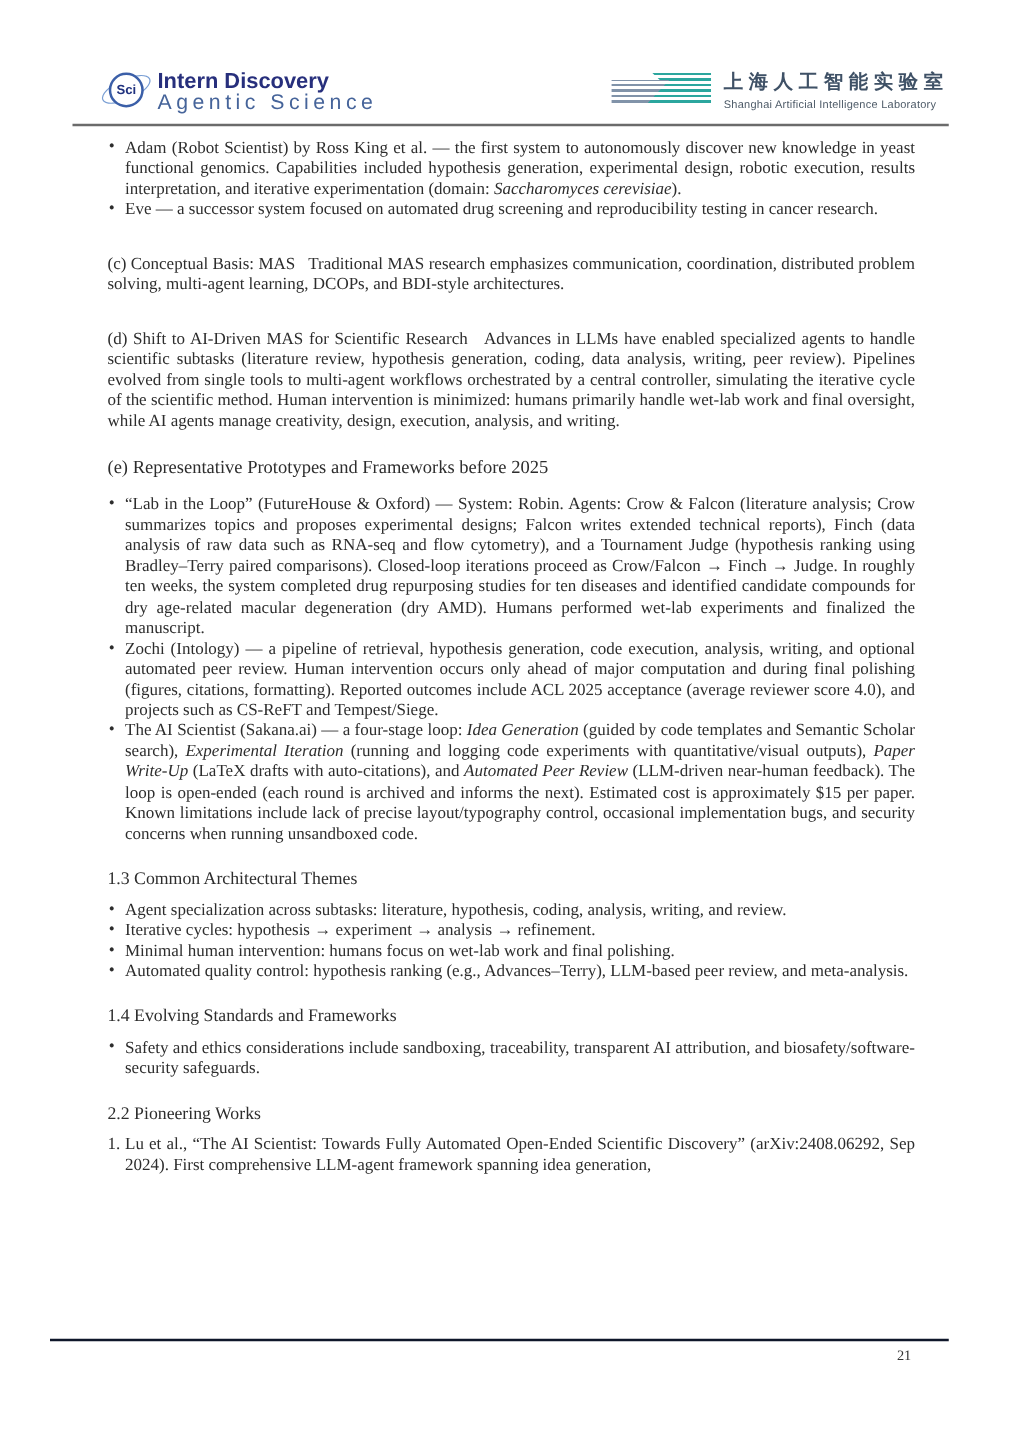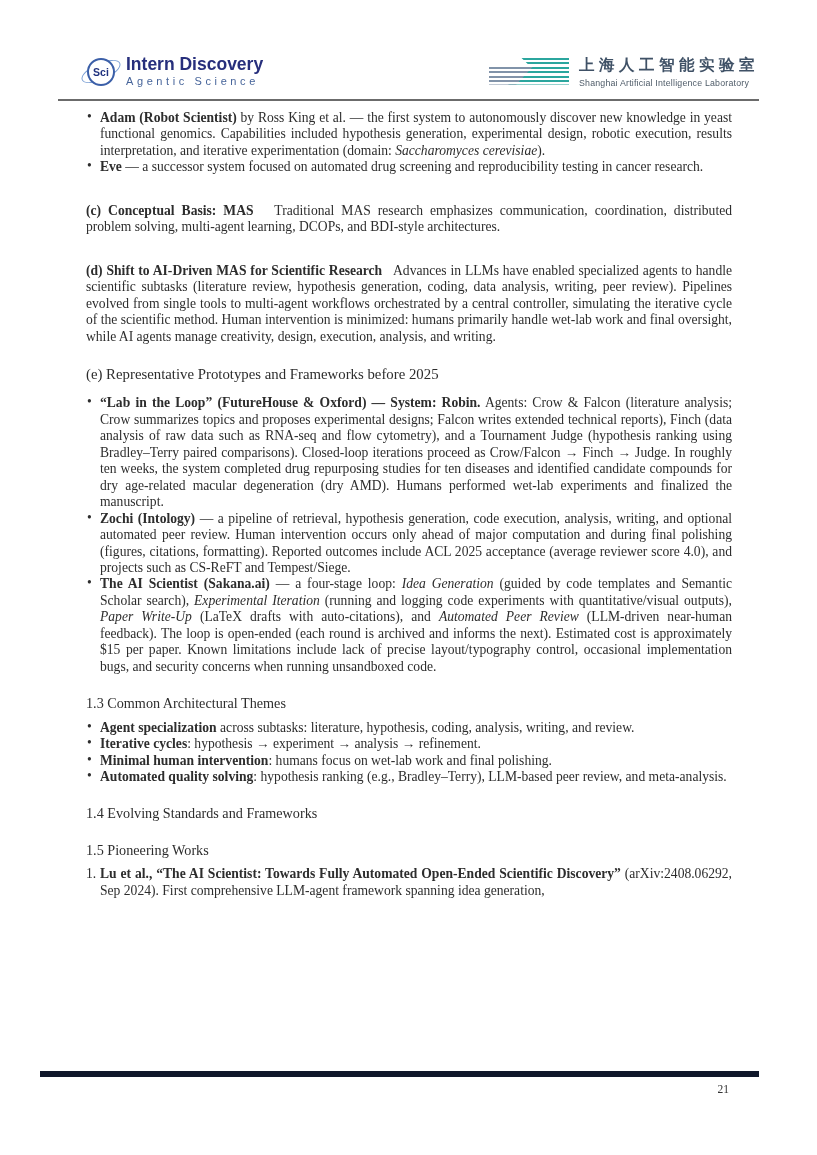--- a/index.html
+++ b/index.html
@@ -24,21 +24,21 @@
     position:absolute;left:3px;top:3px;width:24px;height:24px;border-radius:50%;
     border:2px solid #3b5fa8;display:flex;align-items:center;justify-content:center;
     font-size:10.5px;font-weight:bold;color:#20327f;background:#fff;
   }
   .orbit-badge .orbit{
     position:absolute;left:-4px;top:8px;width:40px;height:15px;
     border:1.5px solid #7a9fd4;border-radius:50%;
     transform:rotate(-24deg);
   }
   .brand-title{font-size:17.5px;font-weight:bold;color:#272f7c;line-height:20px;}
-  .brand-sub{font-size:11px;color:#46649a;letter-spacing:3.6px;line-height:15px;}
+  .brand-sub{font-size:17px;color:#46649a;letter-spacing:3.6px;line-height:15px;}
   .lab{display:flex;align-items:center;}
   .lab-mark{position:relative;width:80px;height:27px;margin-right:10px;flex:0 0 auto;}
   .lab-mark .m-slate{
     position:absolute;inset:0;
     background:repeating-linear-gradient(#8193a9 0 2px,transparent 2px 4.4px);
     clip-path:polygon(0 24%,58% 24%,34% 100%,0 100%);
   }
   .lab-mark .m-teal{
     position:absolute;inset:0;
     background:repeating-linear-gradient(#2ba69e 0 2px,transparent 2px 4.4px);
@@ -48,37 +48,37 @@
   .lab-en{font-size:8.8px;color:#4e5b68;letter-spacing:0.2px;margin-top:2px;}
   .header-rule{
     position:absolute;left:58px;right:58px;top:99px;
     border-top:2px solid #6b6b6b;
   }
   
   .content{
     position:absolute;left:86px;top:110px;width:646px;
     font-size:13.6px;line-height:16.45px;text-align:justify;
   }
-  .s-b{font-weight:bold;}
+  .s-b{font-weight:normal;}
   .s-i{font-style:italic;}
   ul.blist{list-style:none;margin:0;padding:0;}
   ul.blist li{position:relative;padding-left:14px;margin:0;}
   ul.blist li::before{content:"\2022";position:absolute;left:1px;top:-1px;}
   .list-top{margin-top:10px;}
   .para{margin:27px 0 0 0;}
   .h-e{font-size:14.8px;font-weight:normal;margin:21px 0 13px 0;text-align:left;}
   .h-sub{font-size:14.2px;font-weight:normal;margin:20px 0 8px 0;text-align:left;}
   .list-proto{margin:0;}
   ol.nlist{list-style:none;margin:8px 0 0 0;padding:0;}
   ol.nlist li{position:relative;padding-left:14px;}
   ol.nlist .num{position:absolute;left:0;top:0;}
   
   .footer{
     position:absolute;left:40px;right:58px;top:1071px;
-    border-top:6px solid #0f172a;
+    border-top:2px solid #0f172a;
   }
   .pagenum{
     text-align:right;padding:6px 30px 0 0;font-size:11.5px;color:#333;
   }
 </style>
 </head>
 <body>
 
 <div class="header">
   <div class="brand">
@@ -122,29 +122,30 @@
     <li><span class="s-b">Zochi (Intology)</span><span> — a pipeline of retrieval, hypothesis generation, code execution, analysis, writing, and optional automated peer review. Human intervention occurs only ahead of major computation and during final polishing (figures, citations, formatting). Reported outcomes include ACL 2025 acceptance (average reviewer score 4.0), and projects such as CS-ReFT and Tempest/Siege.</span></li>
     <li><span class="s-b">The AI Scientist (Sakana.ai)</span><span> — a four-stage loop: </span><span class="s-i">Idea Generation</span><span> (guided by code templates and Semantic Scholar search), </span><span class="s-i">Experimental Iteration</span><span> (running and logging code experiments with quantitative/visual outputs), </span><span class="s-i">Paper Write-Up</span><span> (LaTeX drafts with auto-citations), and </span><span class="s-i">Automated Peer Review</span><span> (LLM-driven near-human feedback). The loop is open-ended (each round is archived and informs the next). Estimated cost is approximately $15 per paper. Known limitations include lack of precise layout/typography control, occasional implementation bugs, and security concerns when running unsandboxed code.</span></li>
   </ul>
 
   <div class="h-sub">1.3 Common Architectural Themes</div>
 
   <ul class="blist">
     <li><span class="s-b">Agent specialization</span><span> across subtasks: literature, hypothesis, coding, analysis, writing, and review.</span></li>
     <li><span class="s-b">Iterative cycles</span><span>: hypothesis → experiment → analysis → refinement.</span></li>
     <li><span class="s-b">Minimal human intervention</span><span>: humans focus on wet-lab work and final polishing.</span></li>
-    <li><span class="s-b">Automated quality solving</span><span>: hypothesis ranking (e.g., Bradley–Terry), LLM-based peer review, and meta-analysis.</span></li>
+    <li><span class="s-b">Automated quality control</span><span>: hypothesis ranking (e.g., Advances–Terry), LLM-based peer review, and meta-analysis.</span></li>
   </ul>
 
   <div class="h-sub">1.4 Evolving Standards and Frameworks</div>
 
   <ul class="blist">
+    <li><span>Safety and ethics considerations include sandboxing, traceability, transparent AI attribution, and biosafety/software-security safeguards.</span></li>
   </ul>
 
-  <div class="h-sub">1.5 Pioneering Works</div>
+  <div class="h-sub">2.2 Pioneering Works</div>
 
   <ol class="nlist">
     <li>
       <span class="num">1.</span><span><span class="s-b">Lu et al., “The AI Scientist: Towards Fully Automated Open-Ended Scientific Discovery”</span><span> (arXiv:2408.06292, Sep 2024). First comprehensive LLM-agent framework spanning idea generation,</span></span>
     </li>
   </ol>
 
 </div>
 
 <div class="footer">

